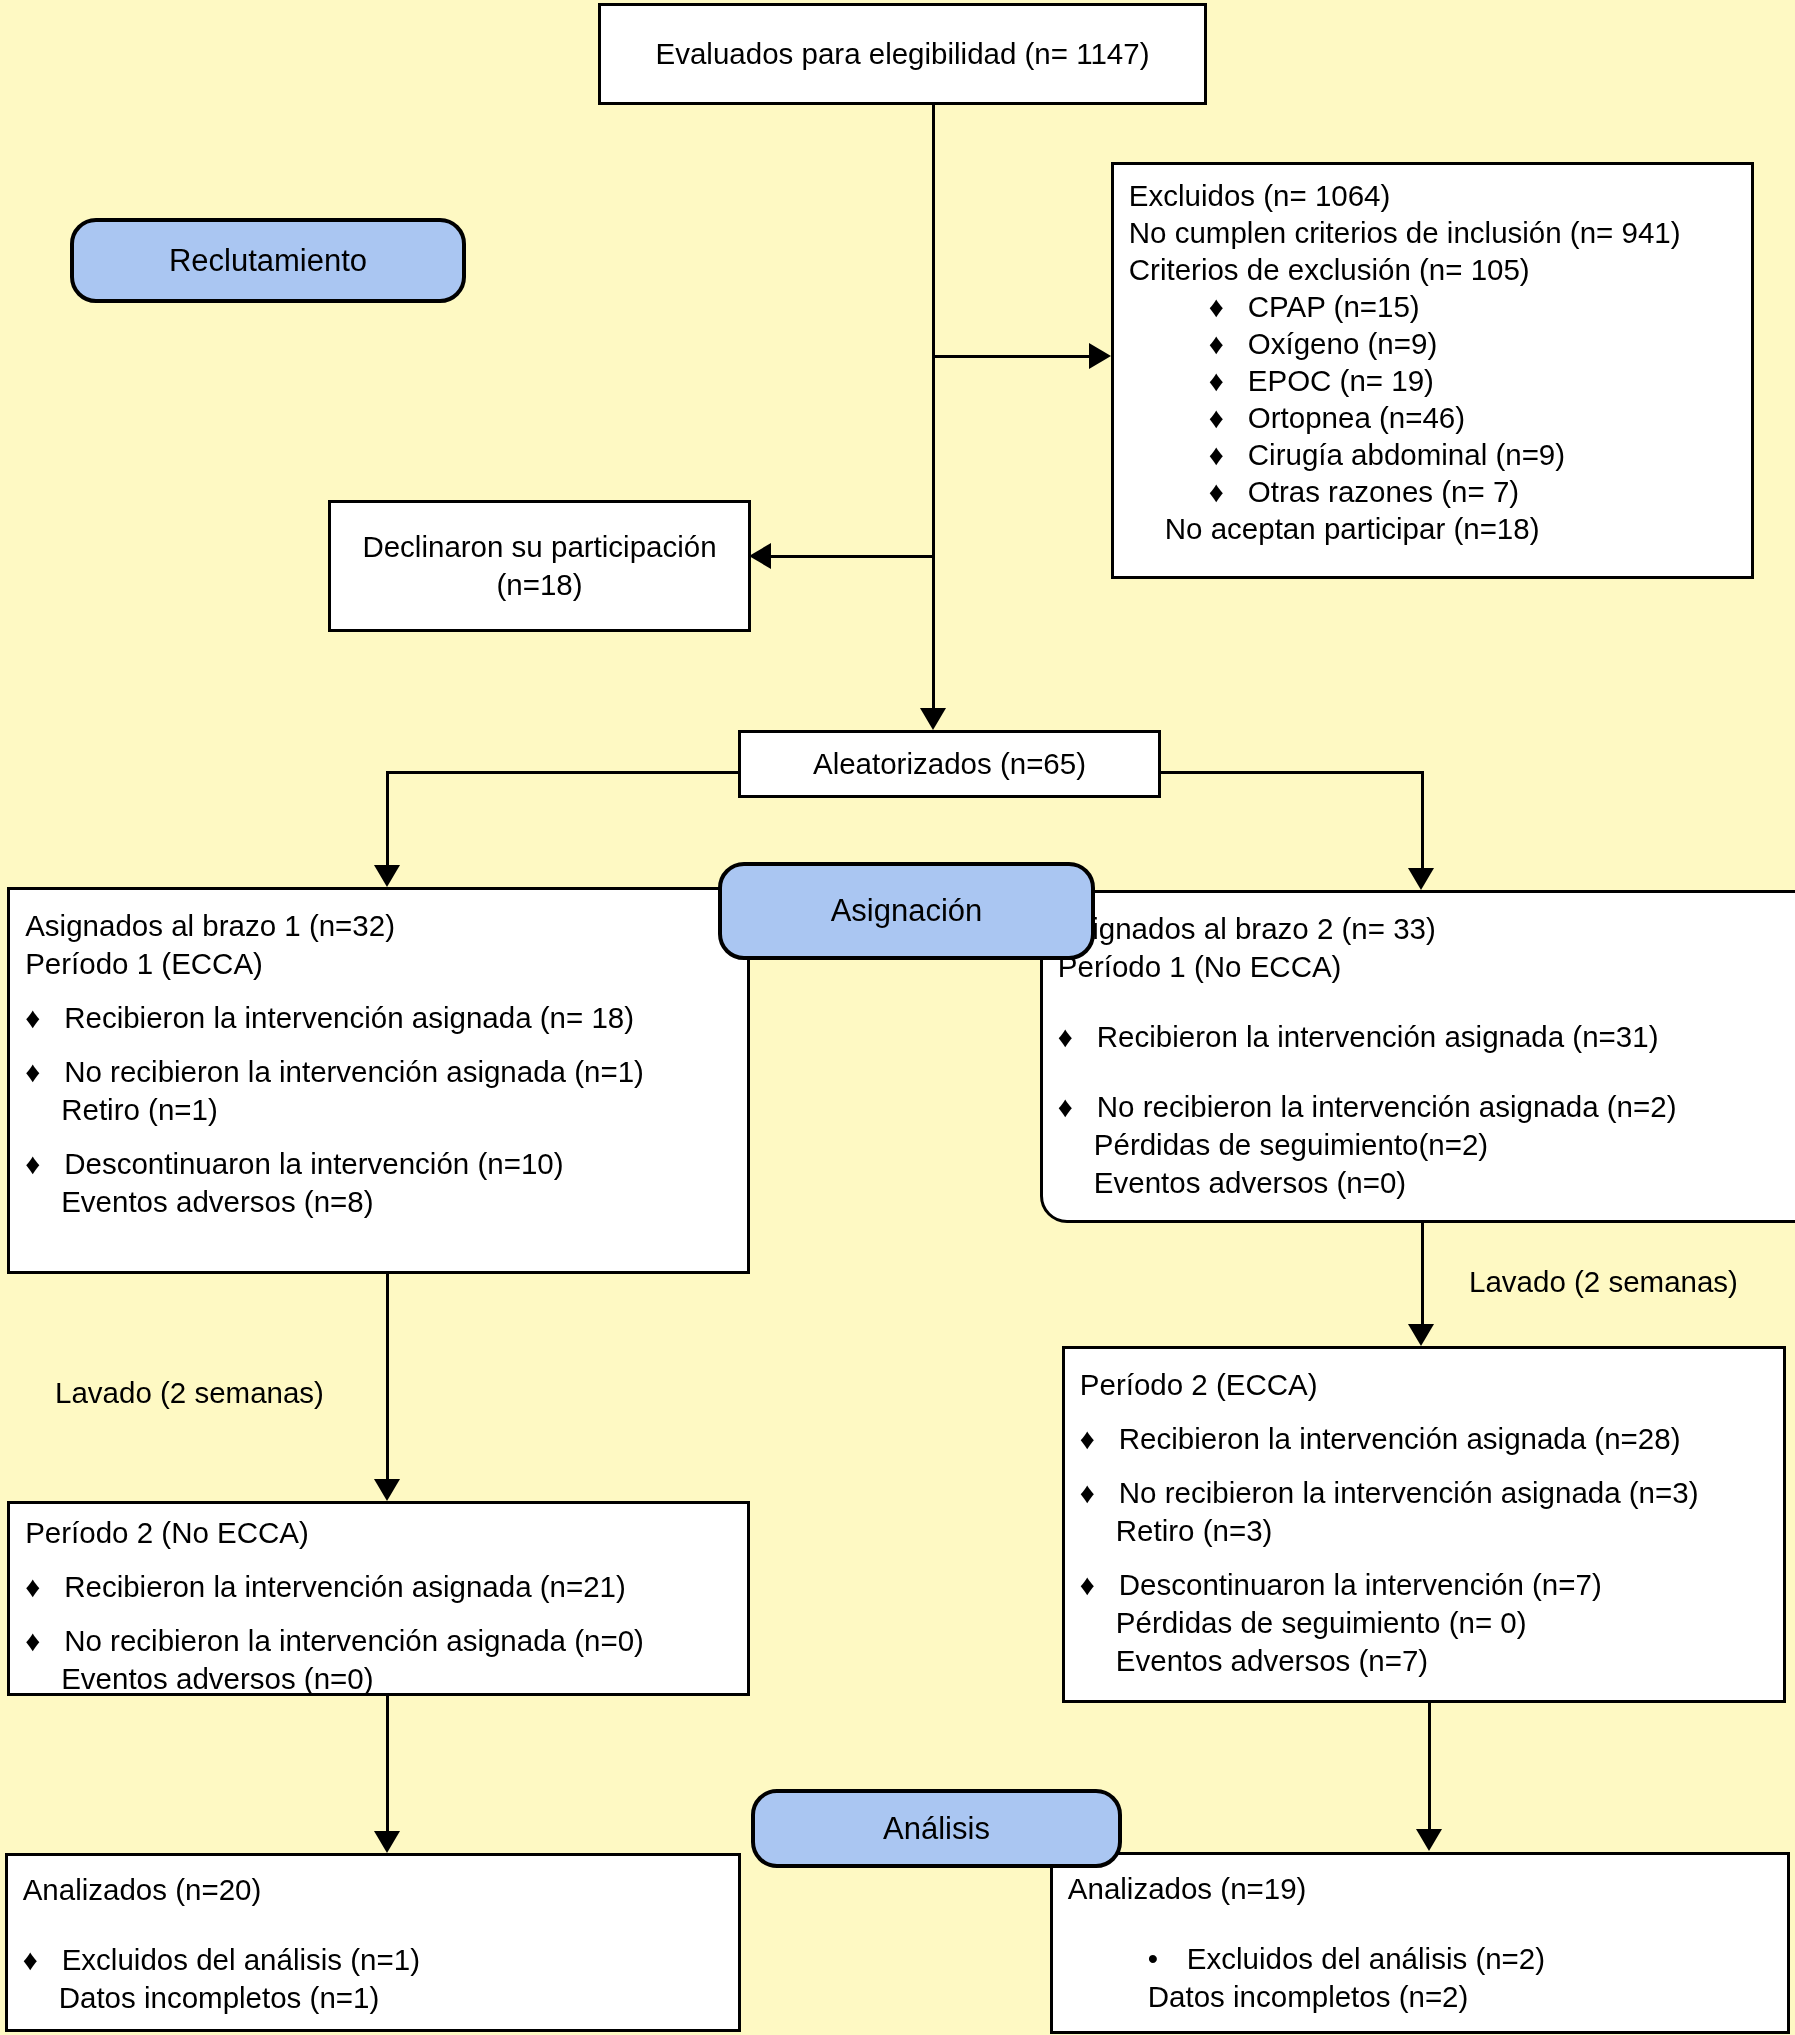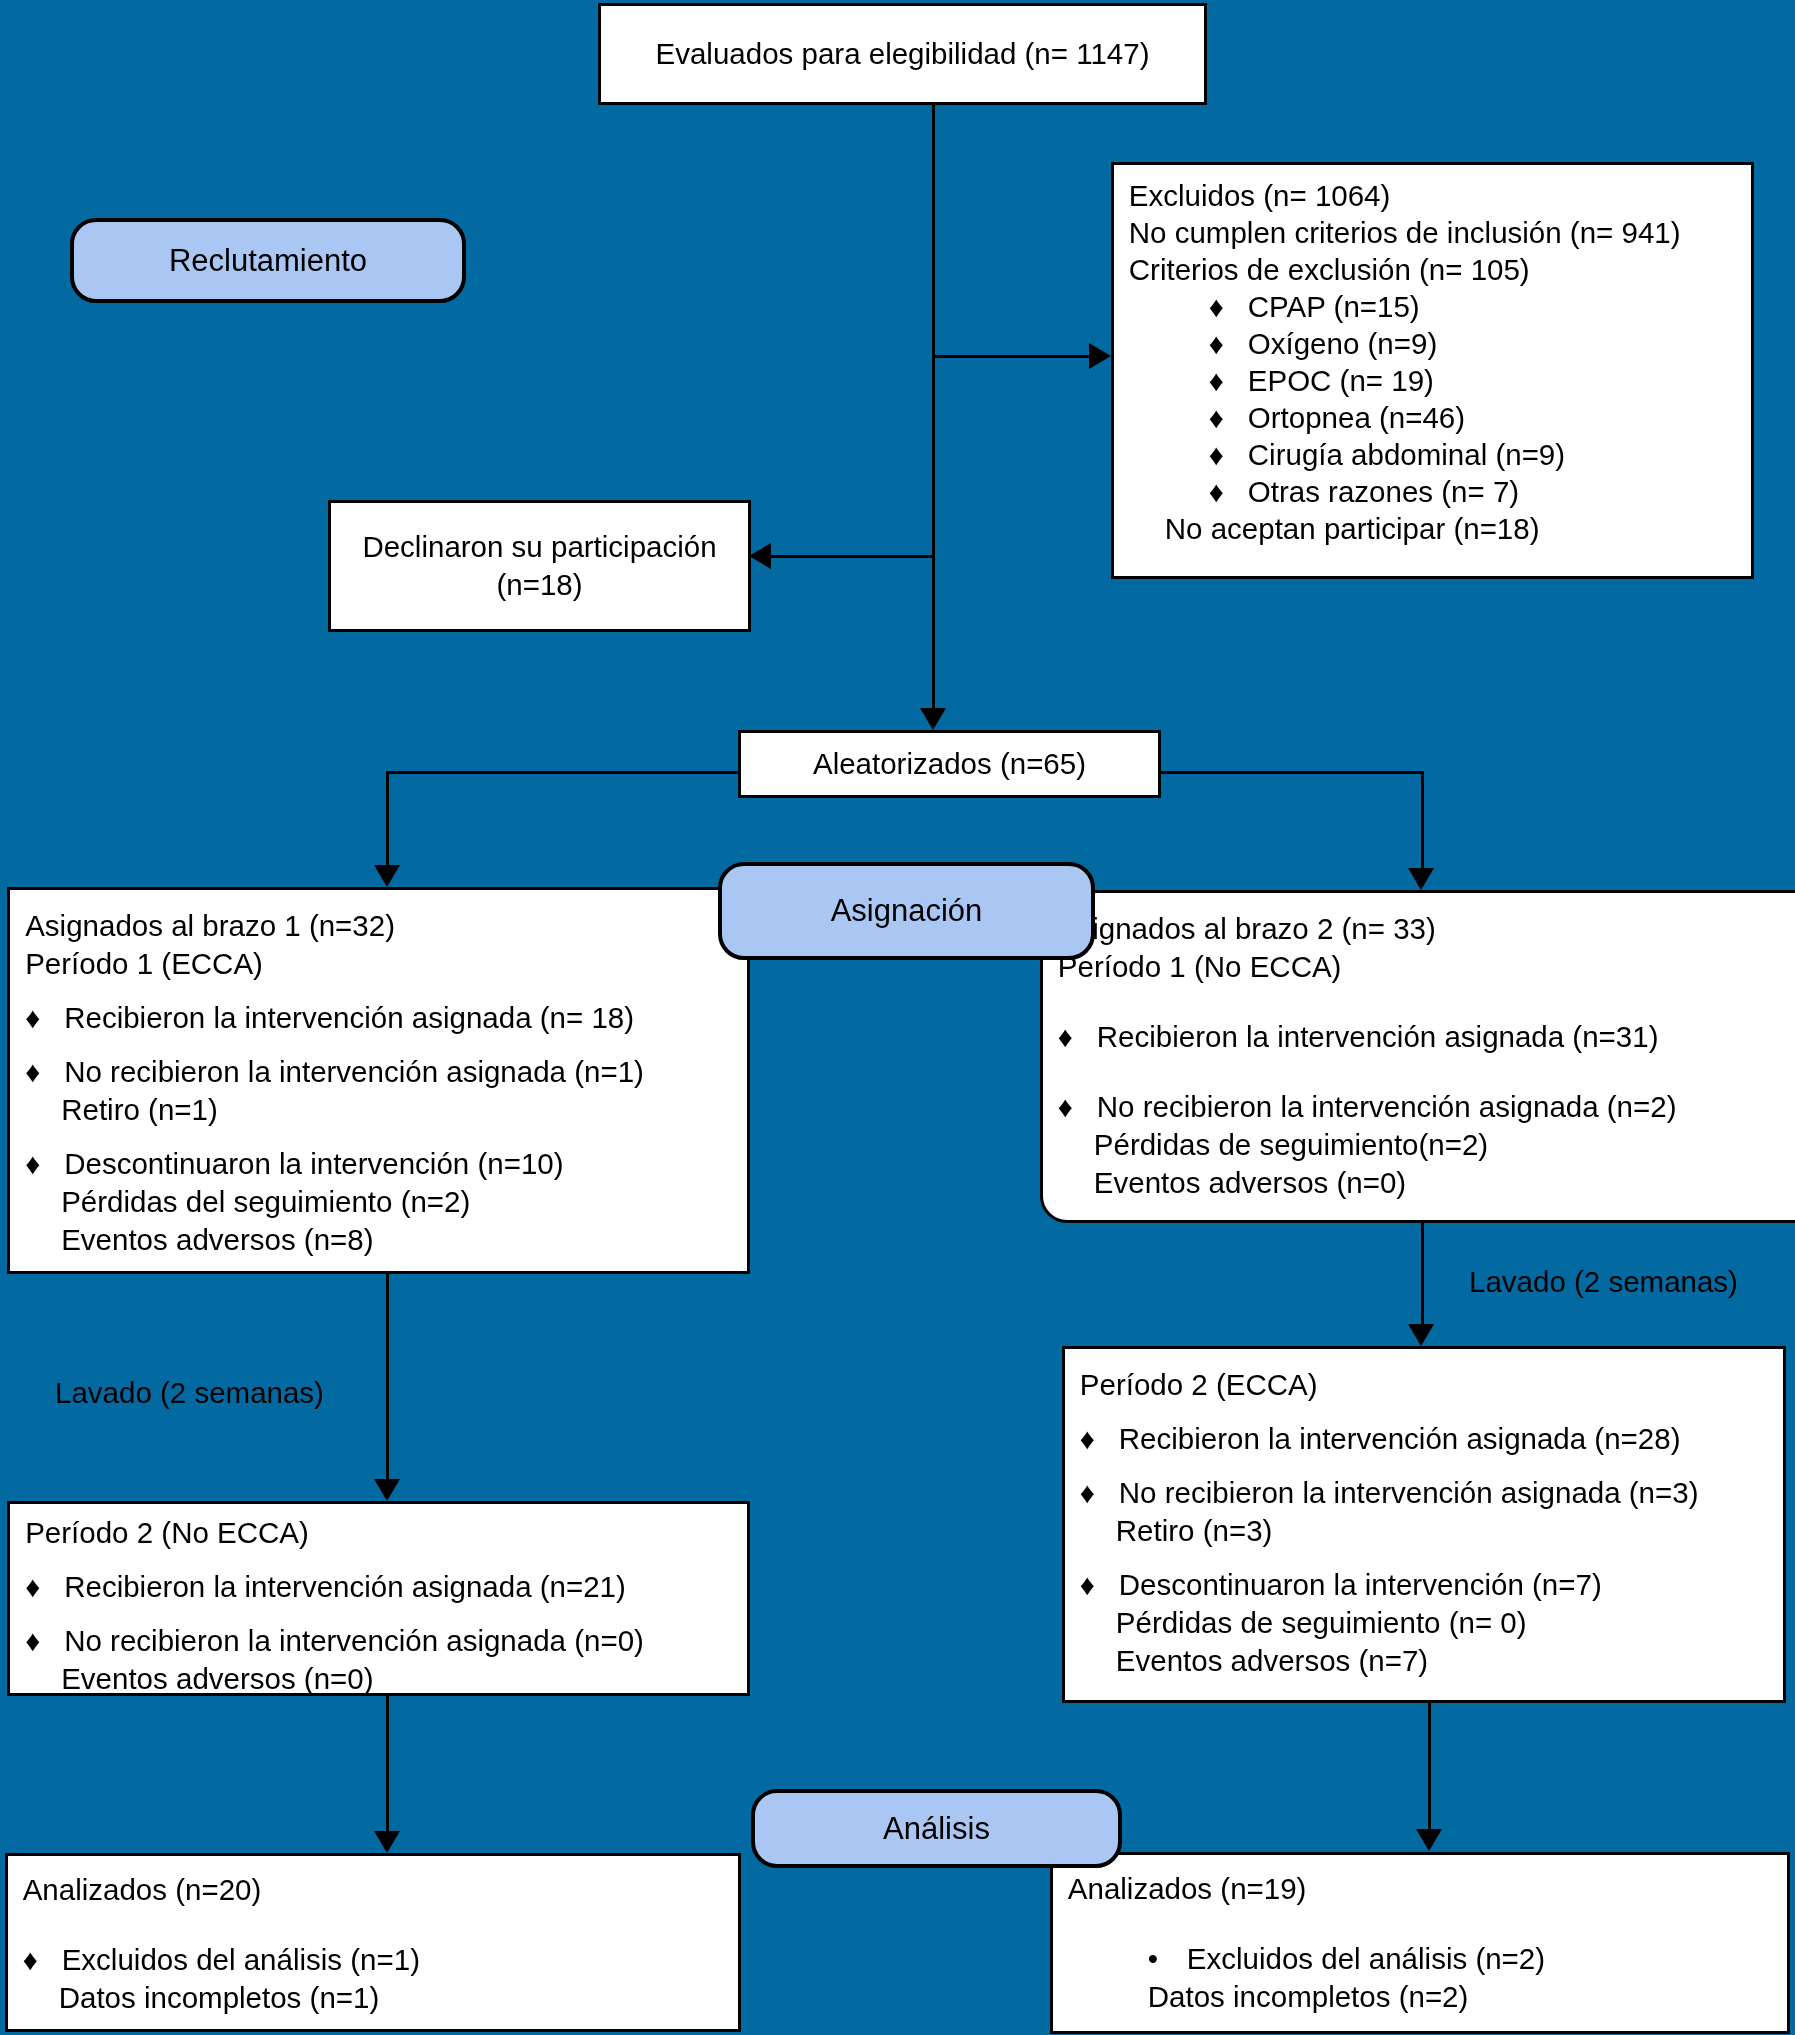--- a/index.html
+++ b/index.html
@@ -1,19 +1,19 @@
 <!DOCTYPE html>
 <html style="font-size:9.8px"><head>
 <meta charset="utf-8">
 <style>
   html,body{margin:0;padding:0;background:#ffffff;}
   #canvas{
     position:relative;
     width:1796px;height:2035px;
-    background:#0369a1;
+    background:#fef9c3;
     font-family:"Liberation Sans","DejaVu Sans",sans-serif;
     color:#000;
   }
   .box{
     position:absolute;
     background:#ffffff;
     border:3.7px solid #000;
     box-sizing:border-box;
     font-size:29.5px;
     line-height:38px;
@@ -170,23 +170,20 @@
         <span class="tx">No recibieron la intervención asignada (n=1)</span>
       </div>
       <div class="line ind1">
         <span class="tx">Retiro (n=1)</span>
       </div>
       <div class="line" style="margin-top: 16px;">
         <span class="bl">♦</span>
         <span class="tx">Descontinuaron la intervención (n=10)</span>
       </div>
       <div class="line ind1">
-        <span class="tx">Pérdidas del seguimiento (n=2)</span>
-      </div>
-      <div class="line ind1">
         <span class="tx">Eventos adversos (n=8)</span>
       </div>
     </div>
 
   <div class="box" id="arm2p1" style="left:1040px;top:890px;width:860px;height:333px;border-radius:27px;">
       <div class="line">
         <span class="tx">Asignados al brazo 2 (n= 33)</span>
       </div>
       <div class="line">
         <span class="tx">Período 1 (No ECCA)</span>

